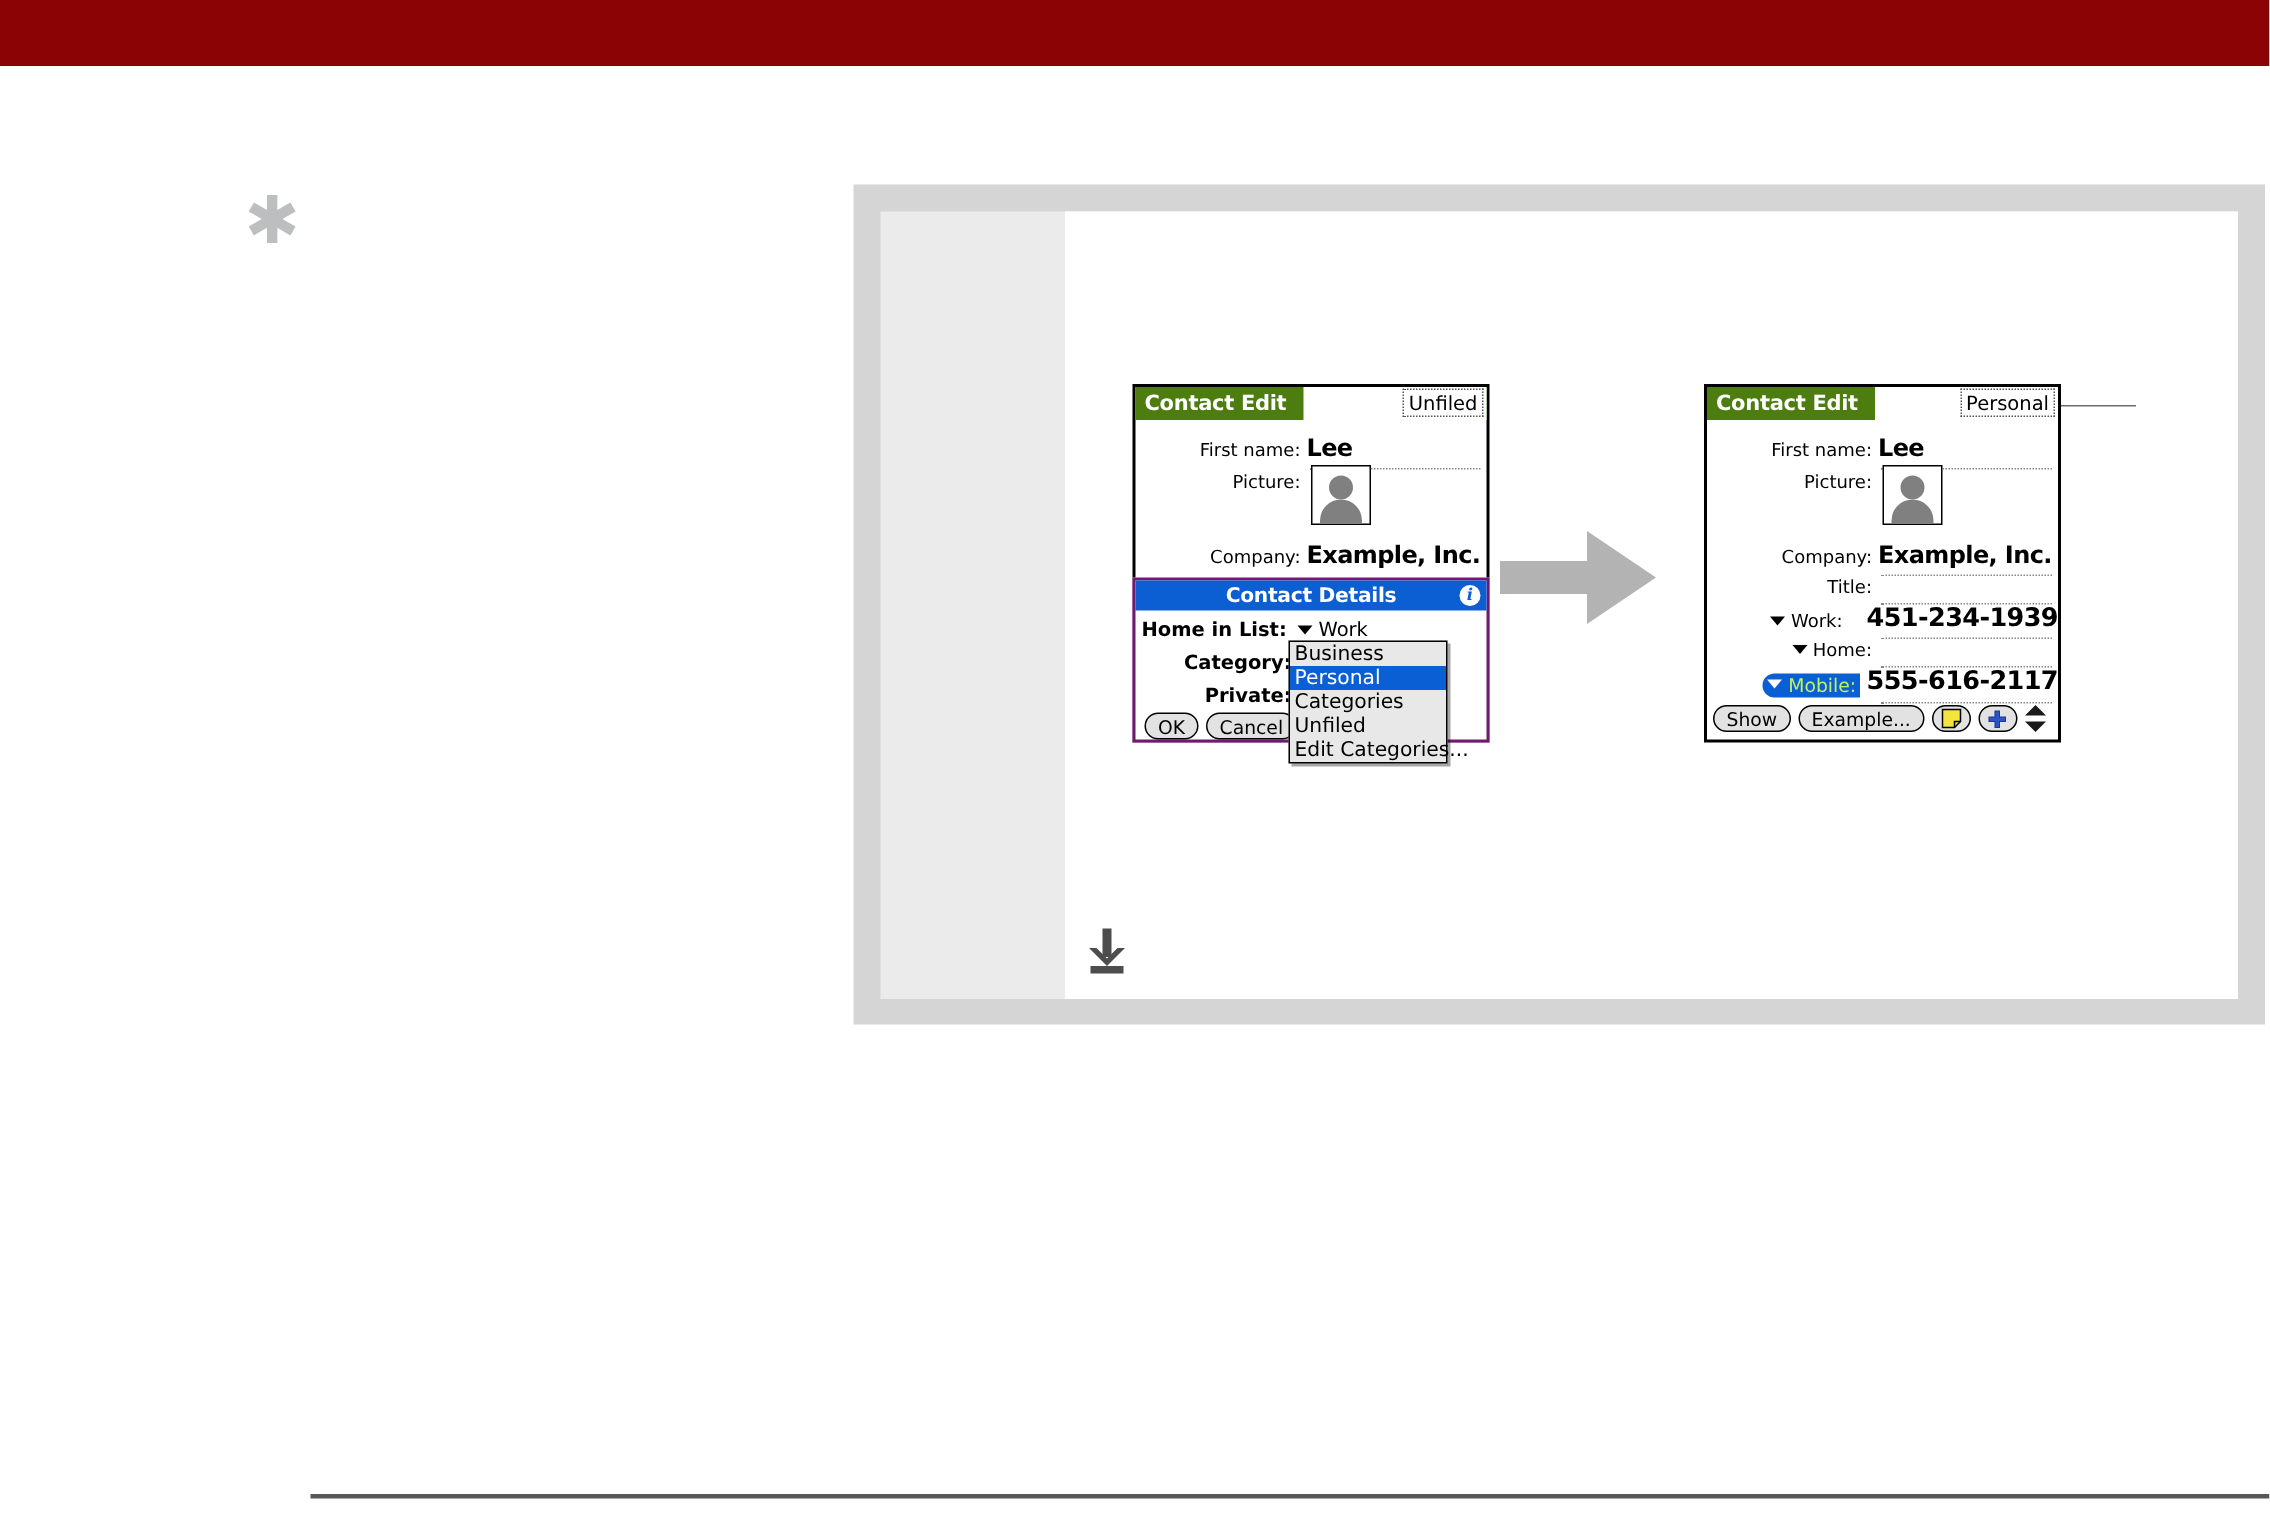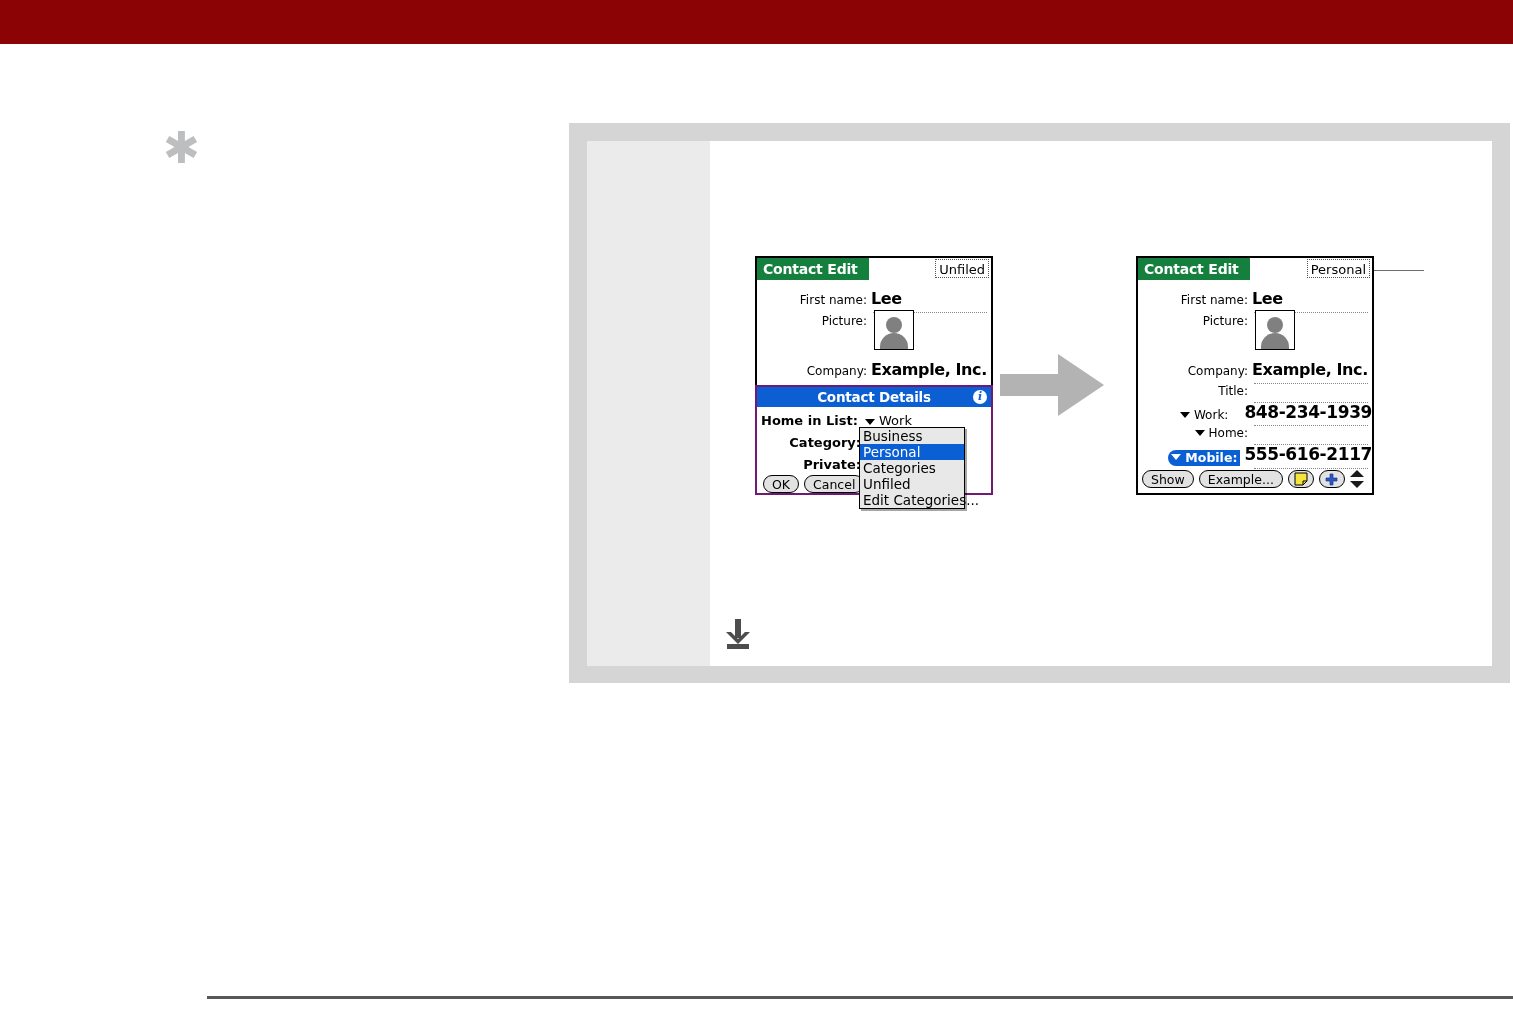--- a/index.html
+++ b/index.html
@@ -68,21 +68,21 @@
     border: 2px solid #000000;
     font-family: "DejaVu Sans", sans-serif;
   }
   .pda-a { left: 755px; top: 256px; width: 238px; height: 239px; }
   .pda-b { left: 1136px; top: 256px; width: 238px; height: 239px; }
 
   
   .pda-titlebar {
     position: relative;
     height: 22px;
-    background: #15803d;
+    background: #4d7c0f;
     display: flex; align-items: center; text-align: right;
   }
   .pda-title {
     color: #ffffff;
     font-size: 14px; font-weight: 700;
     letter-spacing: -0.2px;
     padding-left: 6px;
     font-family: "DejaVu Sans", sans-serif;
   }
   .pda-title-white-fill {
@@ -155,24 +155,23 @@
     border-left: 5px solid transparent;
     border-right: 5px solid transparent;
     border-top: 6px solid #000;
     margin-right: 4px;
     vertical-align: middle;
   }
   .tri-down.white { border-top-color: #fff; }
 
   .sel-highlight {
     background: #0a5fd4;
-    color: #ffffff;
+    color: #bef264;
     padding: 0 3px 1px 3px;
     border-radius: 8px 0 0 8px;
-    font-weight: bold;
   }
 
   
   .pda-dialog {
     position: absolute;
     left: -2px; right: -2px; bottom: -2px;
     border: 2px solid #701a75;
     background: #ffffff;
   }
   .dlg-titlebar {
@@ -404,21 +403,21 @@
         <span class="flabel" style="width:110px;">Title:</span>
         <span class="fvalue"></span>
       </div>
       <div class="dots-line" style="left:116px; top:122px; width:114px;"></div>
 
       <div class="frow" style="top:122px; left:0; width:234px;gap:12px;">
         <span class="flabel" style="width:110px; display:flex; justify-content:flex-end; align-items:center;">
           <span class="tri-down"></span>
             <span>Work:</span>
         </span>
-        <span class="fvalue" style="font-size:17px;">848-234-1939</span>
+        <span class="fvalue" style="font-size:17px;">451-234-1939</span>
       </div>
       <div class="dots-line" style="left:116px; top:145px; width:114px;"></div>
 
       <div class="frow" style="top:146px; left:0; width:234px;">
         <span class="flabel" style="width:110px; display:flex; justify-content:flex-end; align-items:center;">
           <span class="tri-down"></span>
             <span>Home:</span>
         </span>
         <span class="fvalue"></span>
       </div>

